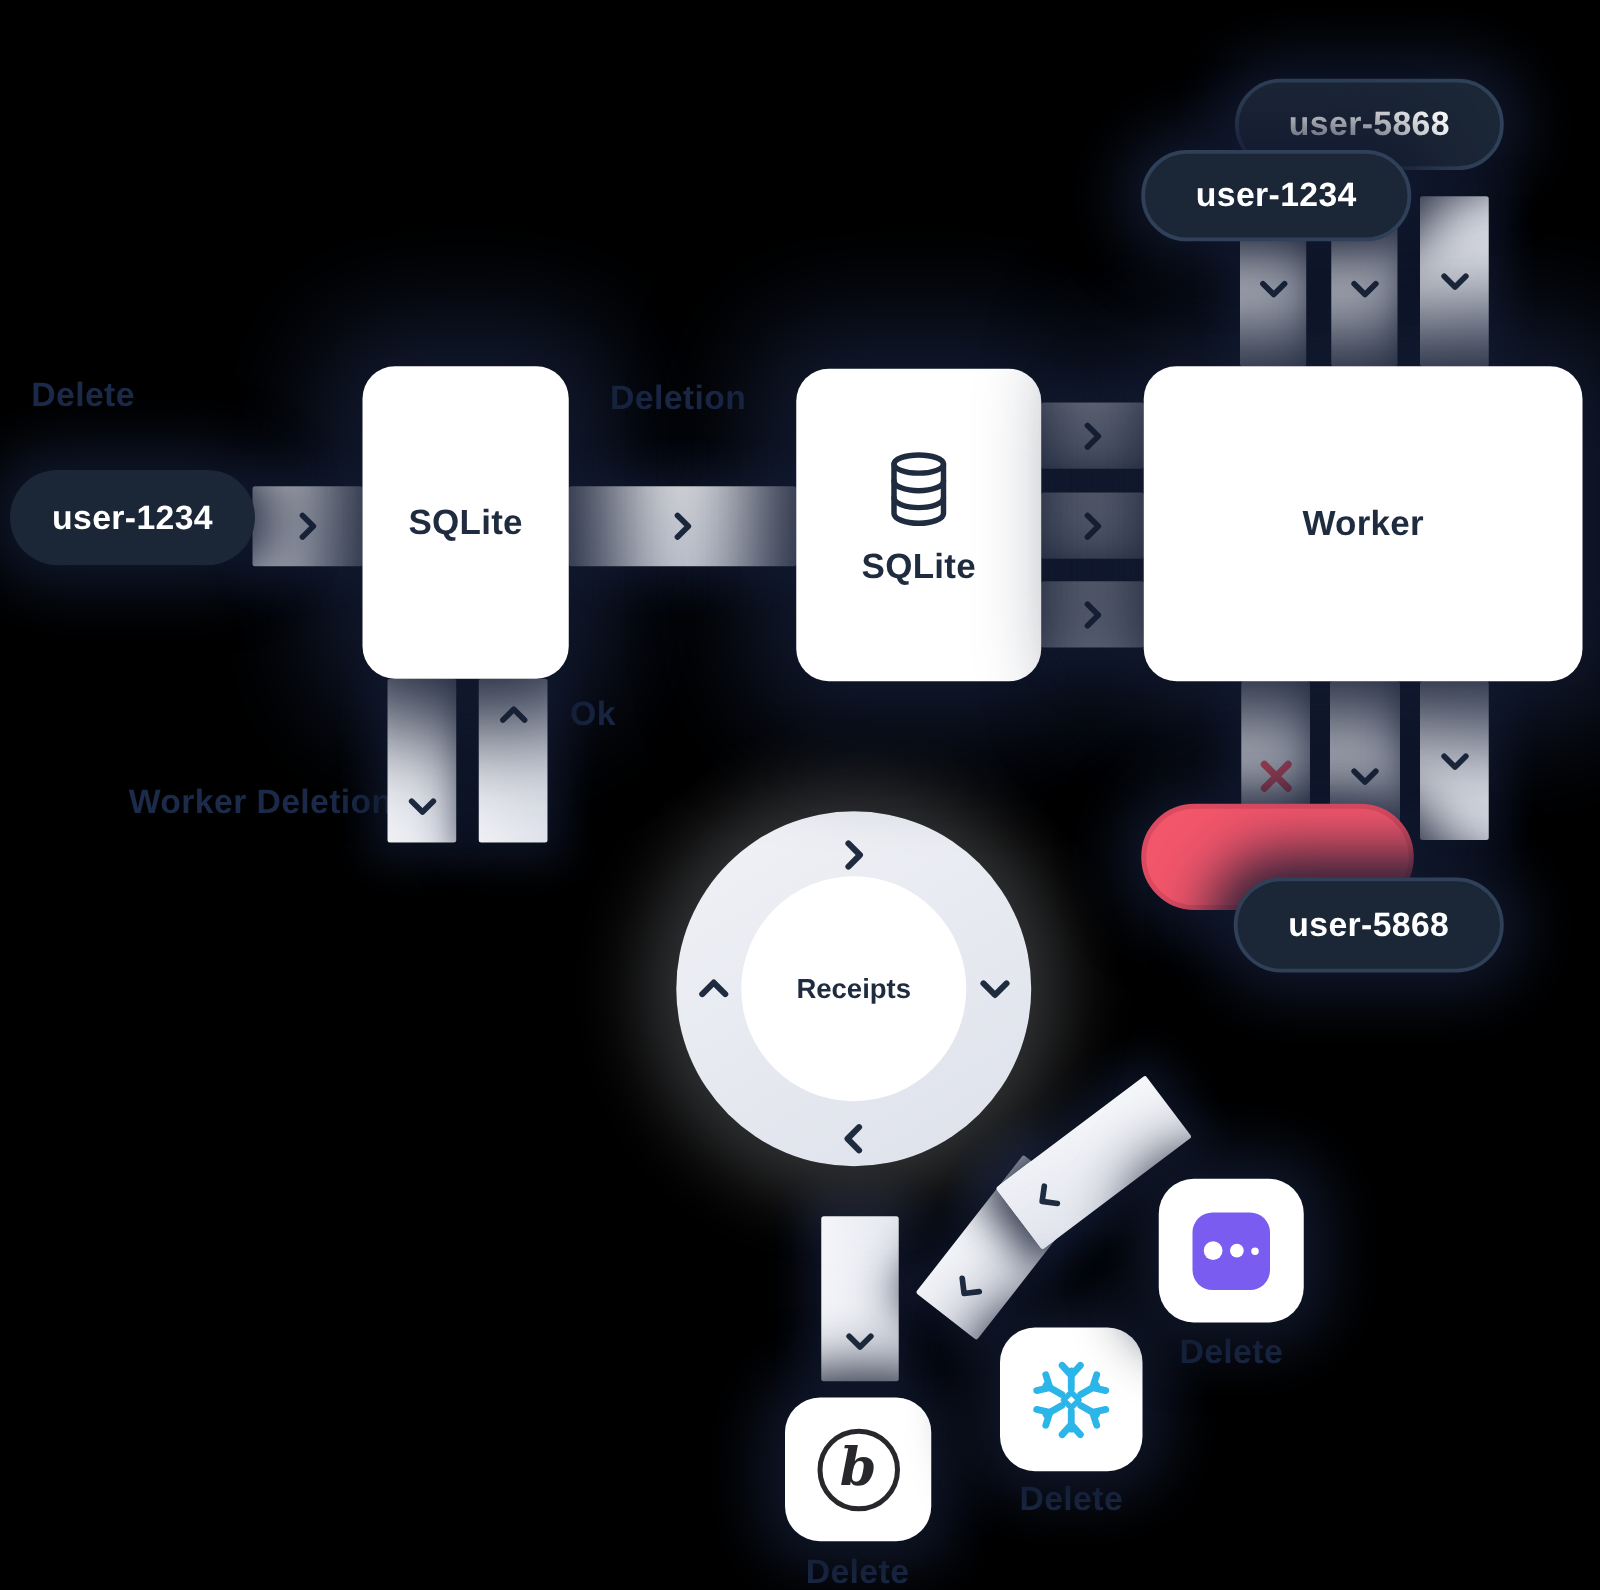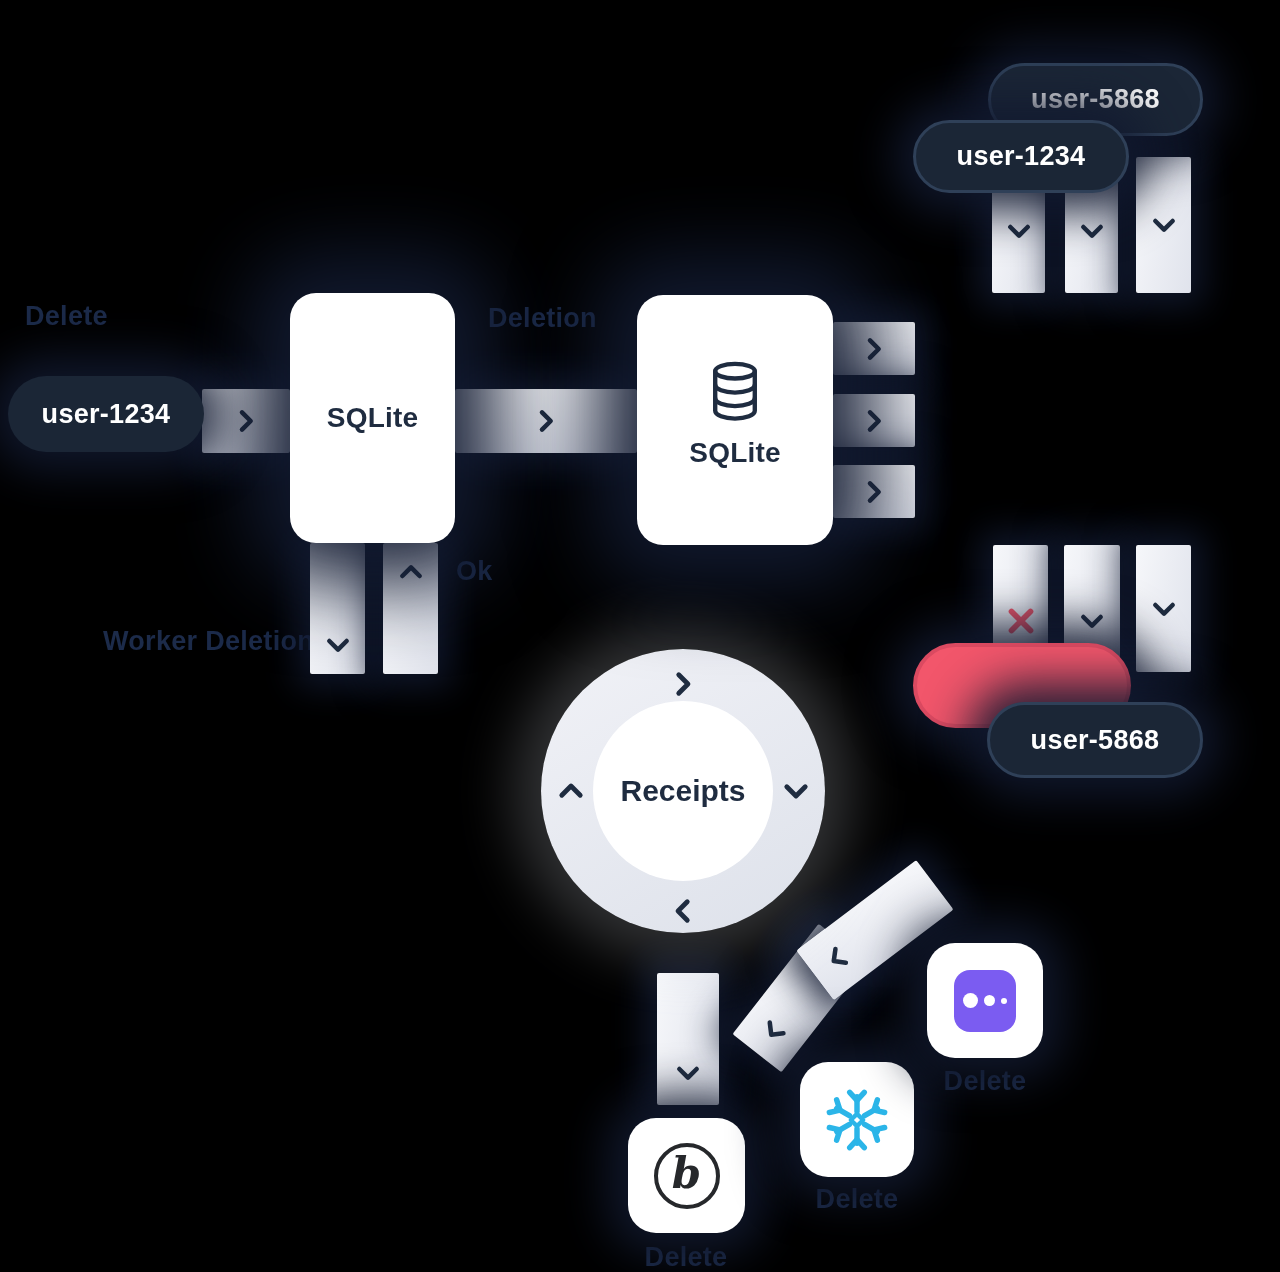--- a/index.html
+++ b/index.html
@@ -43,21 +43,21 @@
   
   .lbl{position:absolute;color:var(--label,#1c2b4a);font-size:27px;font-weight:700;letter-spacing:.3px;z-index:1;white-space:nowrap;}
   .lbl.ctr{transform:translateX(-50%);}
 
   
   .ring{position:absolute;left:541px;top:649px;width:284px;height:284px;border-radius:50%;
         background:linear-gradient(150deg,#f1f2f7,#dde1ea);z-index:1;
         box-shadow:0 0 55px 28px rgba(225,229,238,.22);}
   .ring-inner{position:absolute;left:593px;top:701px;width:180px;height:180px;border-radius:50%;
         background:#fff;display:flex;align-items:center;justify-content:center;z-index:1;}
-  .ring-inner .name{color:var(--navy,#1f2c40);font-size:30px;font-weight:700;}
+  .ring-inner .name{color:var(--navy,#1f2c40);font-size:22px;font-weight:700;}
   .ring-chev{position:absolute;z-index:2;width:34px;height:34px;}
 
   
   .tile{position:absolute;width:116px;height:115px;border-radius:28px;background:#fff;z-index:2;
         display:flex;align-items:center;justify-content:center;
         box-shadow:0 0 45px 22px rgba(17,24,44,.95);}
   .braze-circle{width:66px;height:66px;border-radius:50%;border:4.5px solid var(--braze-dark,#26282b);
         display:flex;align-items:center;justify-content:center;box-sizing:border-box;}
   .braze-b{font-family:"DejaVu Serif",serif;font-style:italic;font-weight:700;font-size:42px;
         color:var(--braze-dark,#26282b);line-height:1;transform:translateY(-2px);}
@@ -174,20 +174,23 @@
   <div class="box" style="left:637px;top:295px;width:196px;height:250px;padding-bottom:10px;box-sizing:border-box;">
     <svg class="dbicon" width="50" height="60" viewBox="0 0 48 56">
       <ellipse cx="24" cy="9" rx="19" ry="7"></ellipse>
       <path d="M5 9v38c0 4.1 8.5 7.5 19 7.5s19-3.4 19-7.5V9"></path>
       <path d="M5 22c0 4.1 8.5 7.5 19 7.5s19-3.4 19-7.5"></path>
       <path d="M5 35c0 4.1 8.5 7.5 19 7.5s19-3.4 19-7.5"></path>
     </svg>
     <div class="name bold">SQLite</div>
   </div>
 
+  <div class="box" style="left:915px;top:293px;width:351px;height:252px;">
+    <div class="name">Worker</div>
+  </div>
 
 
   <div class="ring"></div>
   <div class="ring-inner">
     <div class="name">Receipts</div>
   </div>
   <svg class="chev ring-chev r-right" style="left:666px;top:667px;" viewBox="0 0 24 24">
       <path d="M5.5 9l6.5 6.5L18.5 9"></path>
     </svg>
   <svg class="chev ring-chev" style="left:779px;top:774px;" viewBox="0 0 24 24">

